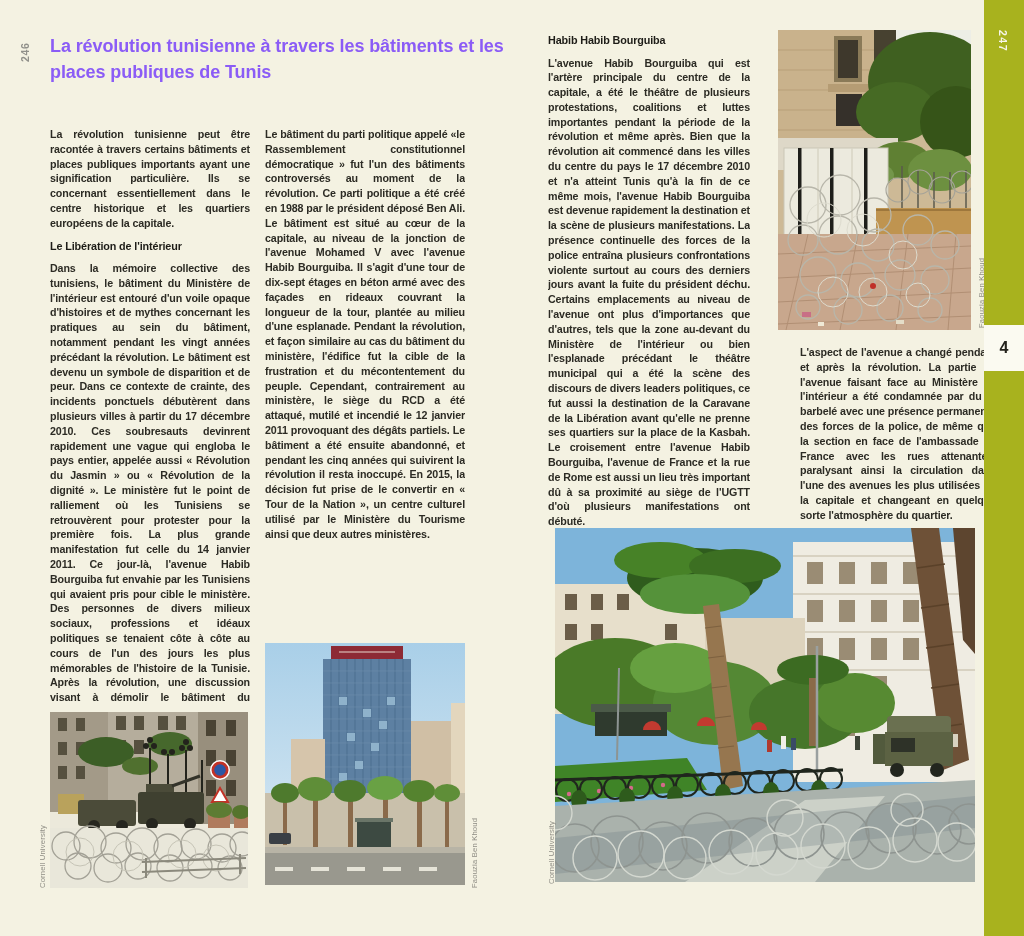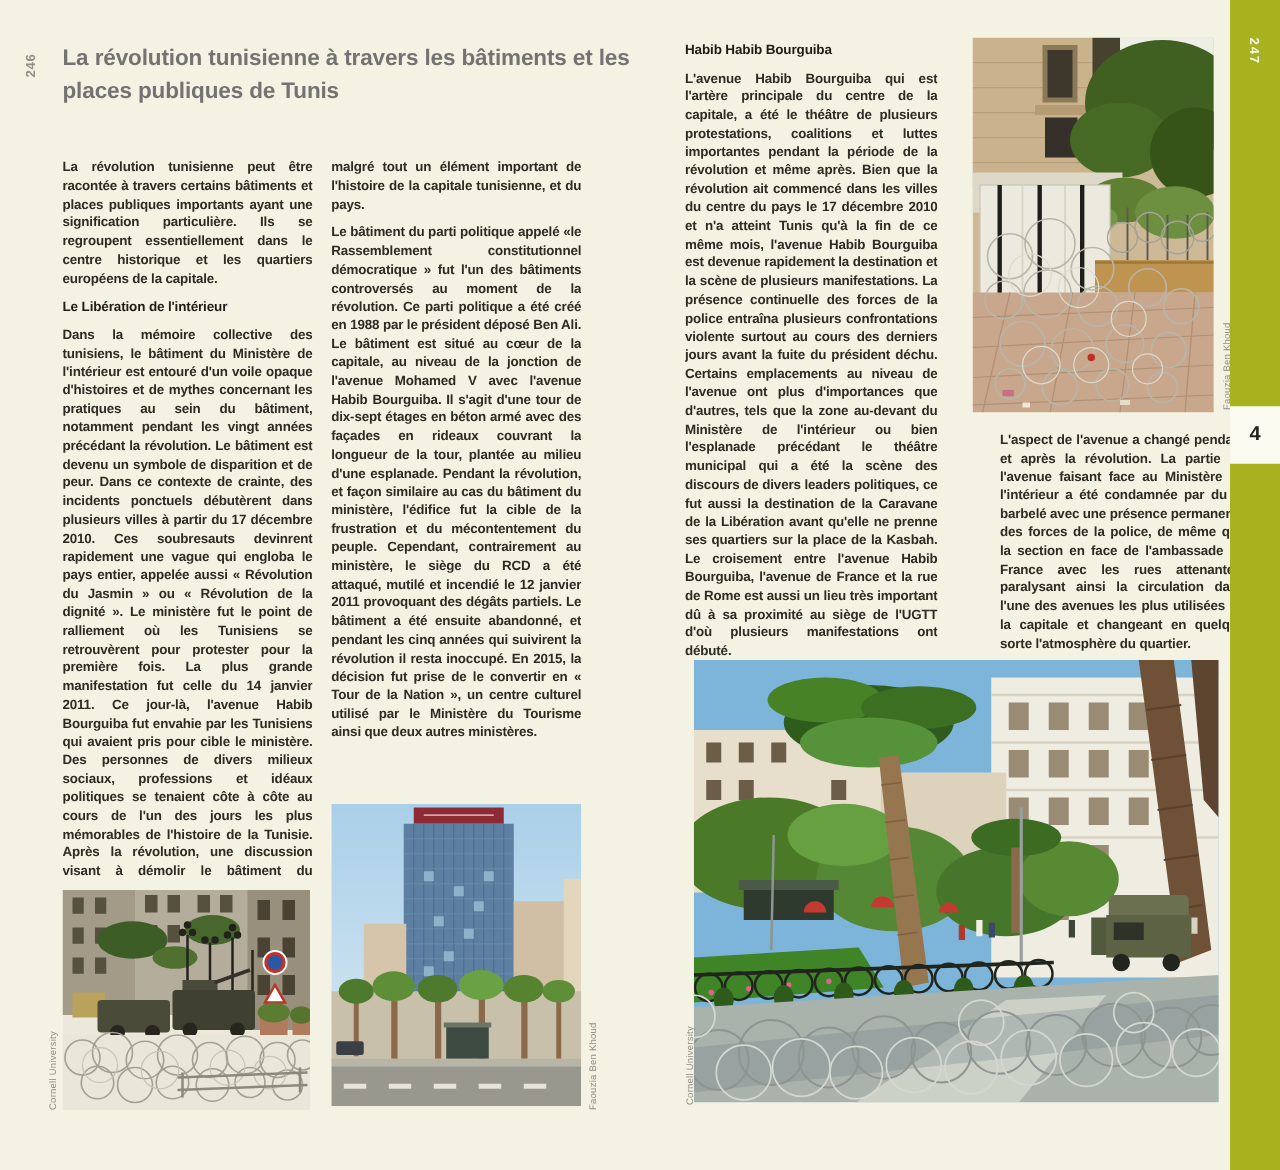--- a/index.html
+++ b/index.html
@@ -5,21 +5,21 @@
   html,body { margin:0; padding:0; background:#e8e6d8; }
   .spread {
     position:relative; width:1024px; height:936px;
     background:#f4f2e2; overflow:hidden;
     font-family:"Liberation Sans", sans-serif;
   }
   
   .title {
     position:absolute; left:50px; top:33px; width:465px;
     margin:0; font-size:18px; line-height:26px; font-weight:bold;
-    color:#737373; letter-spacing:-0.1px;
+    color:#8b5cf6; letter-spacing:-0.1px;
   }
   .col {
     position:absolute; text-align:justify;
     color:#2c2b24; font-size:10.7px; line-height:14.8px;
     letter-spacing:-0.12px; overflow:hidden;
   }
   .col p { margin:0 0 8px 0;font-weight:bold; }
   .col h3 { font-size:10.8px; line-height:14.5px; margin:7px 0 8px 0; color:#1d1c17; }
   #col1 { left:50px;  top:127px; width:200px; height:580px; }
   #col2 { left:265px; top:127px; width:200px; height:508px; }
@@ -69,27 +69,26 @@
 </head>
 <body>
 
 <div class="spread">
 
   <div class="pagenum-left">246</div>
 
   <h1 class="title">La révolution tunisienne à travers les bâtiments et les places publiques de Tunis</h1>
 
   <div class="col" id="col1">
-    <p>La révolution tunisienne peut être racontée à travers certains bâtiments et places publiques importants ayant une signification particulière. Ils se regroupent essentiellement dans le centre historique et les quartiers européens de la capitale.</p>
+    <p>La révolution tunisienne peut être racontée à travers certains bâtiments et places publiques importants ayant une signification particulière. Ils se concernant essentiellement dans le centre historique et les quartiers européens de la capitale.</p>
     <h3>Le Libération de l'intérieur</h3>
     <p>Dans la mémoire collective des tunisiens, le bâtiment du Ministère de l'intérieur est entouré d'un voile opaque d'histoires et de mythes concernant les pratiques au sein du bâtiment, notamment pendant les vingt années précédant la révolution. Le bâtiment est devenu un symbole de disparition et de peur. Dans ce contexte de crainte, des incidents ponctuels débutèrent dans plusieurs villes à partir du 17 décembre 2010. Ces soubresauts devinrent rapidement une vague qui engloba le pays entier, appelée aussi « Révolution du Jasmin » ou « Révolution de la dignité ». Le ministère fut le point de ralliement où les Tunisiens se retrouvèrent pour protester pour la première fois. La plus grande manifestation fut celle du 14 janvier 2011. Ce jour-là, l'avenue Habib Bourguiba fut envahie par les Tunisiens qui avaient pris pour cible le ministère. Des personnes de divers milieux sociaux, professions et idéaux politiques se tenaient côte à côte au cours de l'un des jours les plus mémorables de l'histoire de la Tunisie. Après la révolution, une discussion visant à démolir le bâtiment du ministère fut lancée, mais elle fut rejetée car le bâtiment reste</p>
   </div>
 
   <div class="col" id="col2">
-    <p>malgré tout un élément important de l'histoire de la capitale tunisienne, et du pays.</p>
     <p>Le bâtiment du parti politique appelé «le Rassemblement constitutionnel démocratique » fut l'un des bâtiments controversés au moment de la révolution. Ce parti politique a été créé en 1988 par le président déposé Ben Ali. Le bâtiment est situé au cœur de la capitale, au niveau de la jonction de l'avenue Mohamed V avec l'avenue Habib Bourguiba. Il s'agit d'une tour de dix-sept étages en béton armé avec des façades en rideaux couvrant la longueur de la tour, plantée au milieu d'une esplanade. Pendant la révolution, et façon similaire au cas du bâtiment du ministère, l'édifice fut la cible de la frustration et du mécontentement du peuple. Cependant, contrairement au ministère, le siège du RCD a été attaqué, mutilé et incendié le 12 janvier 2011 provoquant des dégâts partiels. Le bâtiment a été ensuite abandonné, et pendant les cinq années qui suivirent la révolution il resta inoccupé. En 2015, la décision fut prise de le convertir en « Tour de la Nation », un centre culturel utilisé par le Ministère du Tourisme ainsi que deux autres ministères.</p>
   </div>
 
   <div class="col" id="col3">
     <h3>Habib Habib Bourguiba</h3>
     <p>L'avenue Habib Bourguiba qui est l'artère principale du centre de la capitale, a été le théâtre de plusieurs protestations, coalitions et luttes importantes pendant la période de la révolution et même après. Bien que la révolution ait commencé dans les villes du centre du pays le 17 décembre 2010 et n'a atteint Tunis qu'à la fin de ce même mois, l'avenue Habib Bourguiba est devenue rapidement la destination et la scène de plusieurs manifestations. La présence continuelle des forces de la police entraîna plusieurs confrontations violente surtout au cours des derniers jours avant la fuite du président déchu. Certains emplacements au niveau de l'avenue ont plus d'importances que d'autres, tels que la zone au-devant du Ministère de l'intérieur ou bien l'esplanade précédant le théâtre municipal qui a été la scène des discours de divers leaders politiques, ce fut aussi la destination de la Caravane de la Libération avant qu'elle ne prenne ses quartiers sur la place de la Kasbah. Le croisement entre l'avenue Habib Bourguiba, l'avenue de France et la rue de Rome est aussi un lieu très important dû à sa proximité au siège de l'UGTT d'où plusieurs manifestations ont débuté.</p>
   </div>
 
   <div class="col" id="col4">
     <p>L'aspect de l'avenue a changé pendant et après la révolution. La partie de l'avenue faisant face au Ministère de l'intérieur a été condamnée par du fil barbelé avec une présence permanente des forces de la police, de même que la section en face de l'ambassade de France avec les rues attenantes, paralysant ainsi la circulation dans l'une des avenues les plus utilisées de la capitale et changeant en quelque sorte l'atmosphère du quartier.</p>

